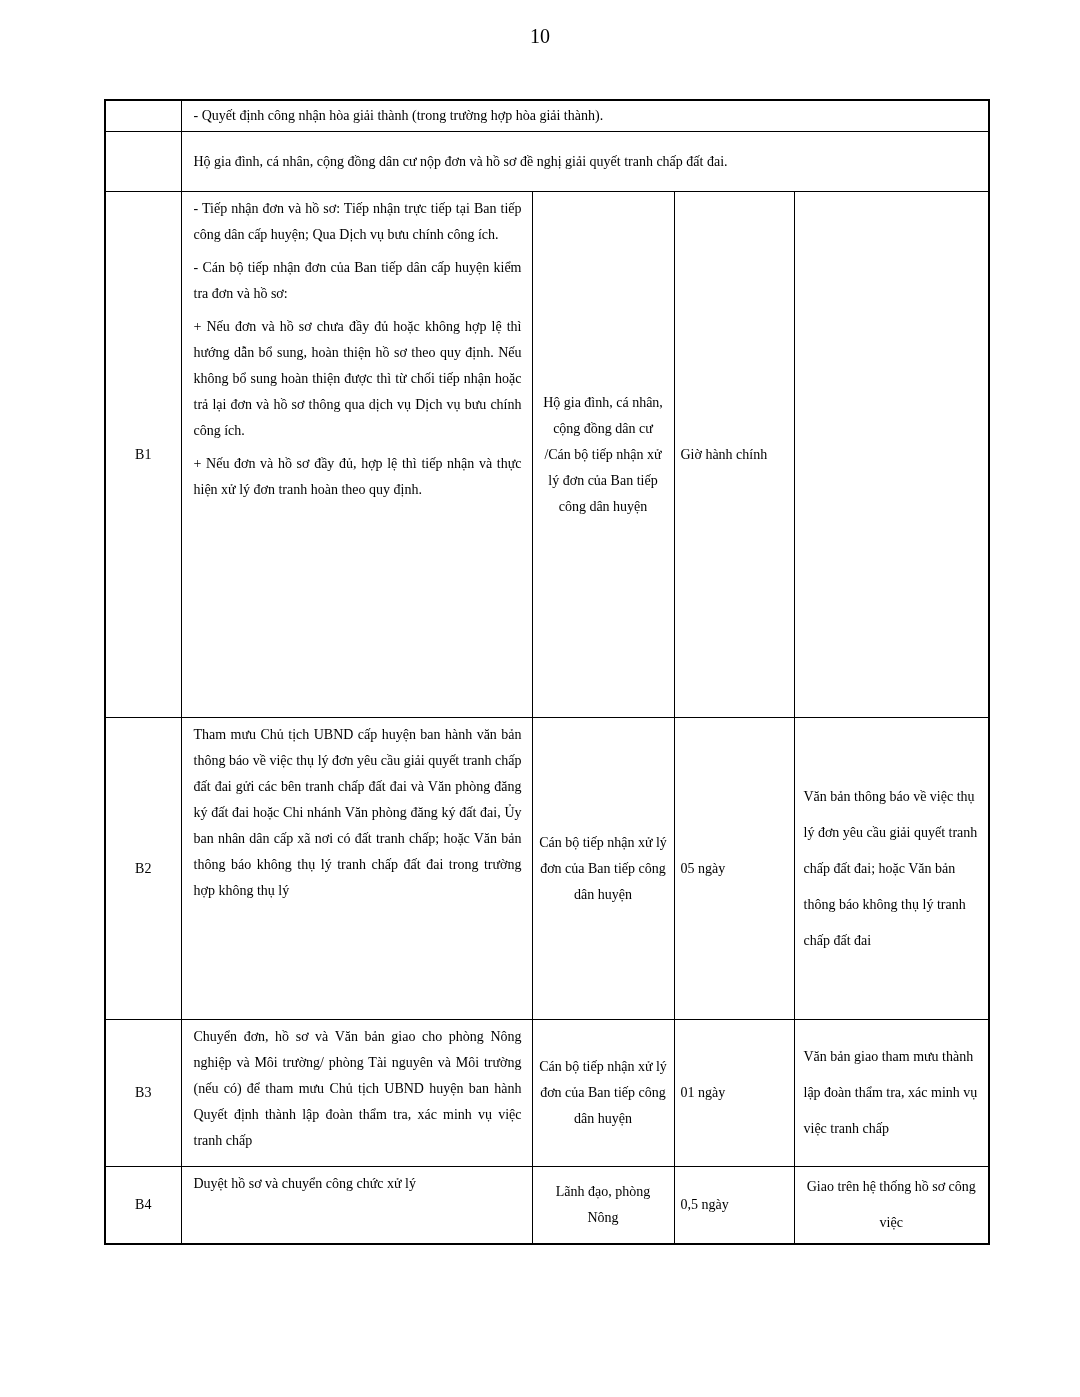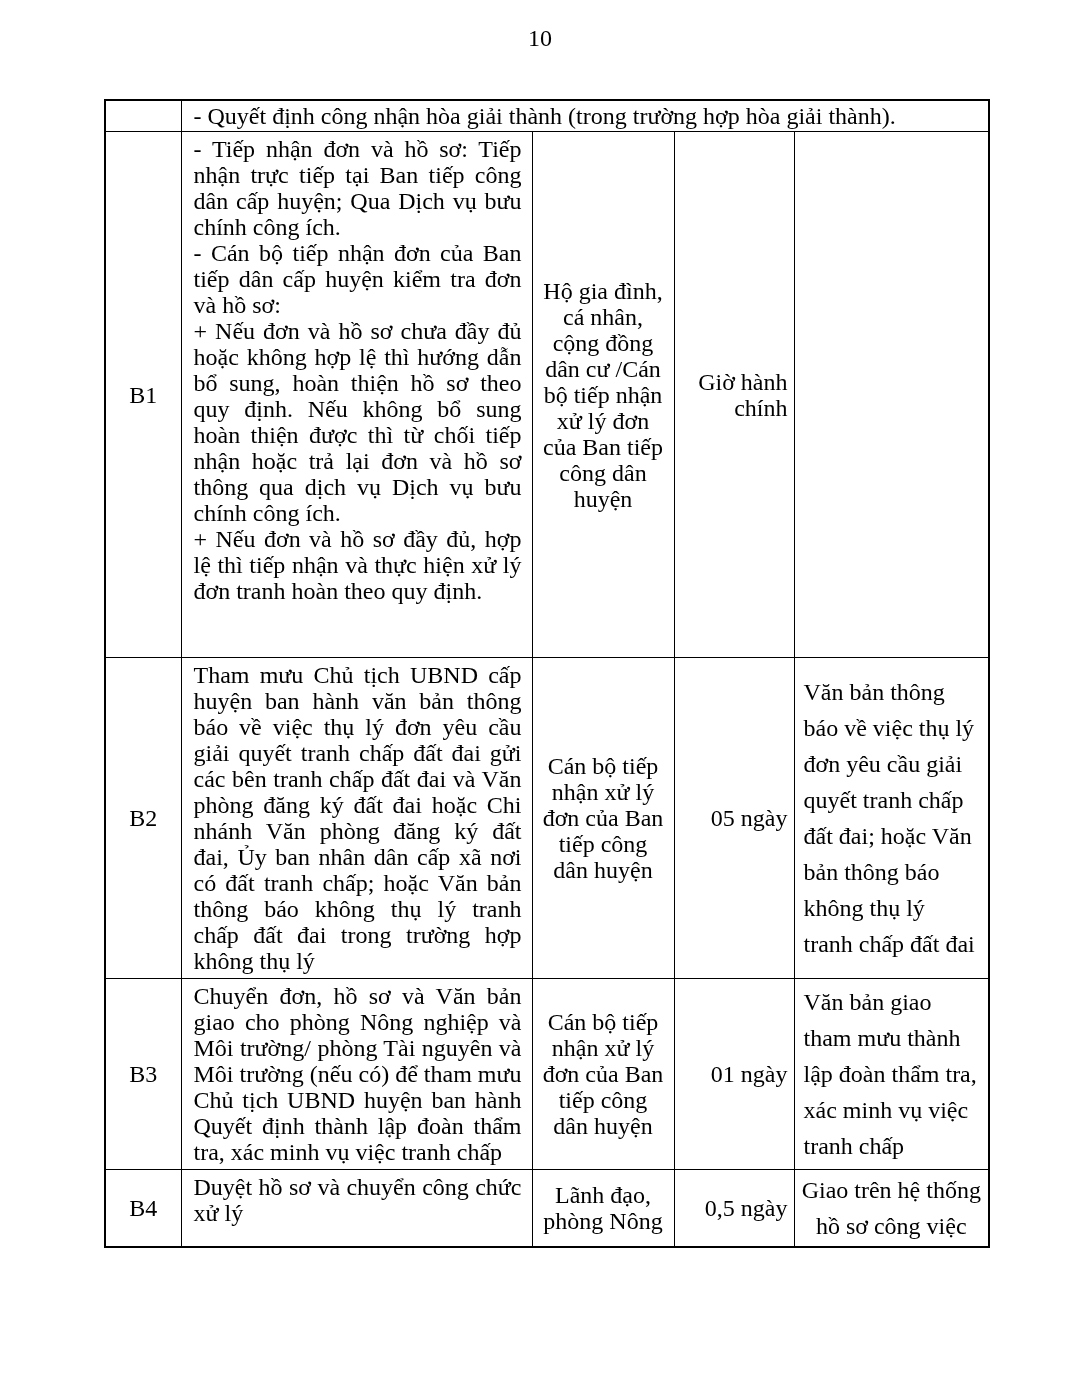--- a/index.html
+++ b/index.html
@@ -10,35 +10,35 @@
     color: #000000;
     font-family: "Liberation Serif", "DejaVu Serif", serif;
     position: relative;
     overflow: hidden;
   }
 
   .page-number {
     position: absolute;
     top: 25px; left: 0; width: 100%;
     text-align: center;
-    font-size: 24px;
+    font-size: 20px;
   }
 
   table.proc {
     position: absolute;
     left: 104px; top: 99px;
     width: 884px;
     border-collapse: collapse;
     table-layout: fixed;
     border: 2px solid #000;
   }
   .proc td {
     border: 1px solid #000;
     padding: 2px 6px;
-    font-size: 24px;
+    font-size: 14px;
     line-height: 26px;
     vertical-align: middle;
     overflow: hidden;
   }
 
   
   tr.h-r1  td { height: 31px; }
   tr.h-r2  td { height: 33px; }
   tr.h-r3  td { height: 60px; }
   tr.h-hd  td { height: 54px; }
@@ -54,24 +54,24 @@
 
   tr.h-hd td { font-weight: bold; text-align: center; font-size: 20px; line-height: 25px; }
   tr.h-hd td.resp { padding: 0 28px; }
 
   .proc td.seq {
     text-align: justify;
     vertical-align: top;
     padding: 4px 10px 4px 12px;
   }
   .seq p { margin: 0; }
-  .seq p + p { }
+  .seq p + p { margin-top: 7px; }
 
   .proc td.resp { text-align: center; padding: 2px 6px; }
-  .proc td.time { text-align: right; }
+  .proc td.time { text-align: left; }
   .proc td.result { text-align: left; padding: 4px 9px; line-height: 36px; }
   .proc td.result-center { text-align: center; padding: 2px 0; }
 </style>
 </head>
 <body>
 
 <div class="page-number">10</div>
 
 <table class="proc">
   <colgroup>
@@ -82,20 +82,24 @@
     <col style="width:195px">
   </colgroup>
 
   <tbody>
       <tr class="h-r1">
     <td class="tt"></td>
     <td class="intro" colspan="4">- Quyết định công nhận hòa giải thành (trong trường hợp hòa giải thành).</td>
   </tr>
 
 
+  <tr class="h-r3">
+    <td class="tt"></td>
+    <td class="intro-justify" colspan="4">Hộ gia đình, cá nhân, cộng đồng dân cư nộp đơn và hồ sơ đề nghị giải quyết tranh chấp đất đai.</td>
+  </tr>
 
 
   <tr class="h-b1">
     <td class="tt">B1</td>
     <td class="seq">
       <p>- Tiếp nhận đơn và hồ sơ: Tiếp nhận trực tiếp tại Ban tiếp công dân cấp huyện; Qua Dịch vụ bưu chính công ích.</p>
       <p>- Cán bộ tiếp nhận đơn của Ban tiếp dân cấp huyện kiểm tra đơn và hồ sơ:</p>
       <p>+ Nếu đơn và hồ sơ chưa đầy đủ hoặc không hợp lệ thì hướng dẫn bổ sung, hoàn thiện hồ sơ theo quy định. Nếu không bổ sung hoàn thiện được thì từ chối tiếp nhận hoặc trả lại đơn và hồ sơ thông qua dịch vụ Dịch vụ bưu chính công ích.</p>
       <p>+ Nếu đơn và hồ sơ đầy đủ, hợp lệ thì tiếp nhận và thực hiện xử lý đơn tranh hoàn theo quy định.</p>
     </td>

